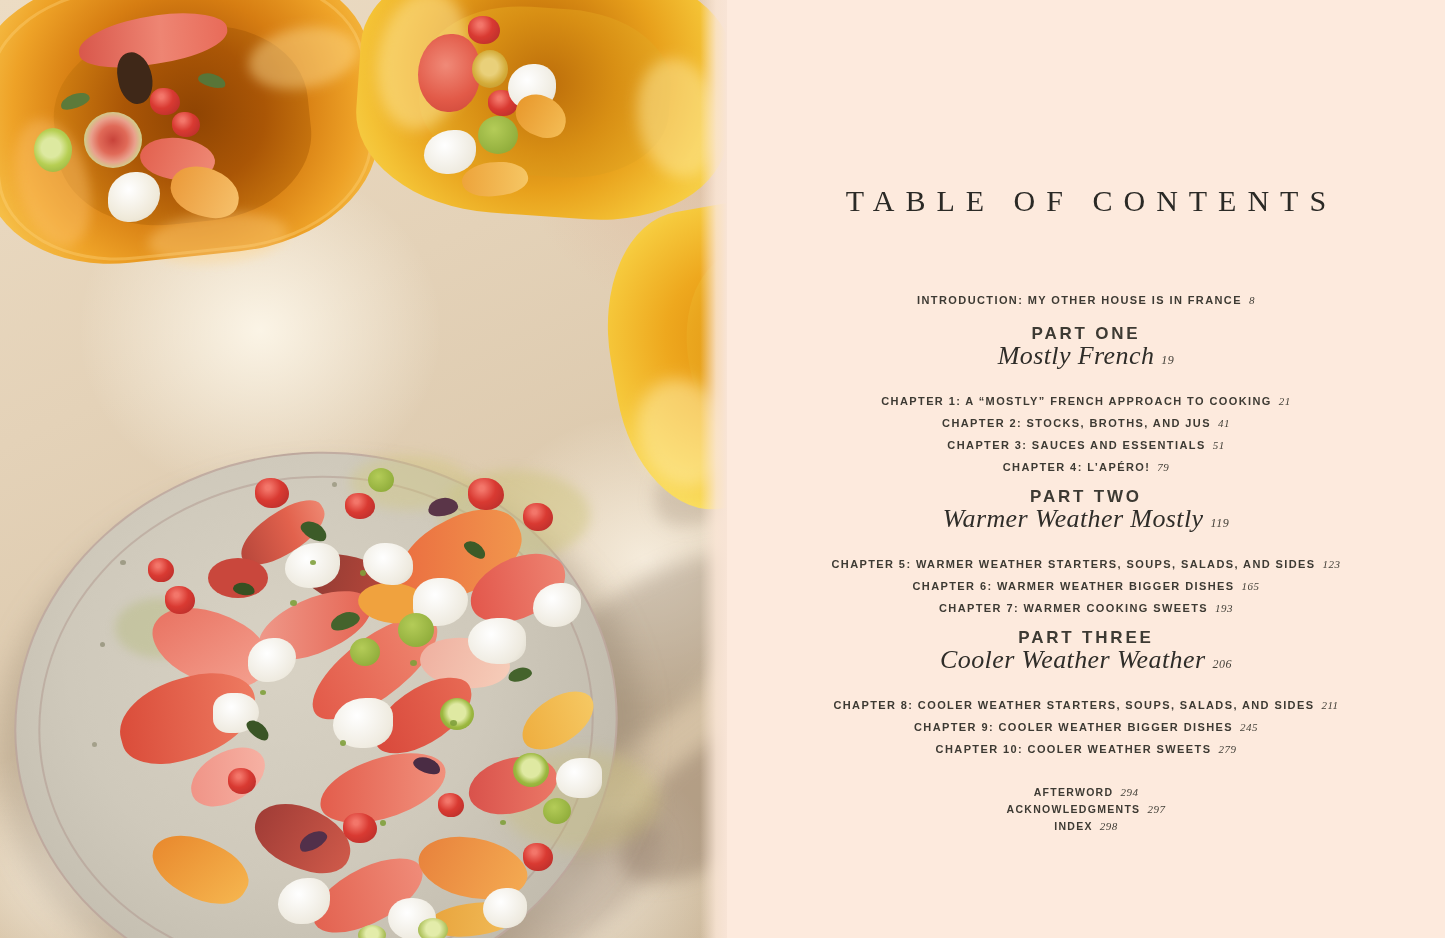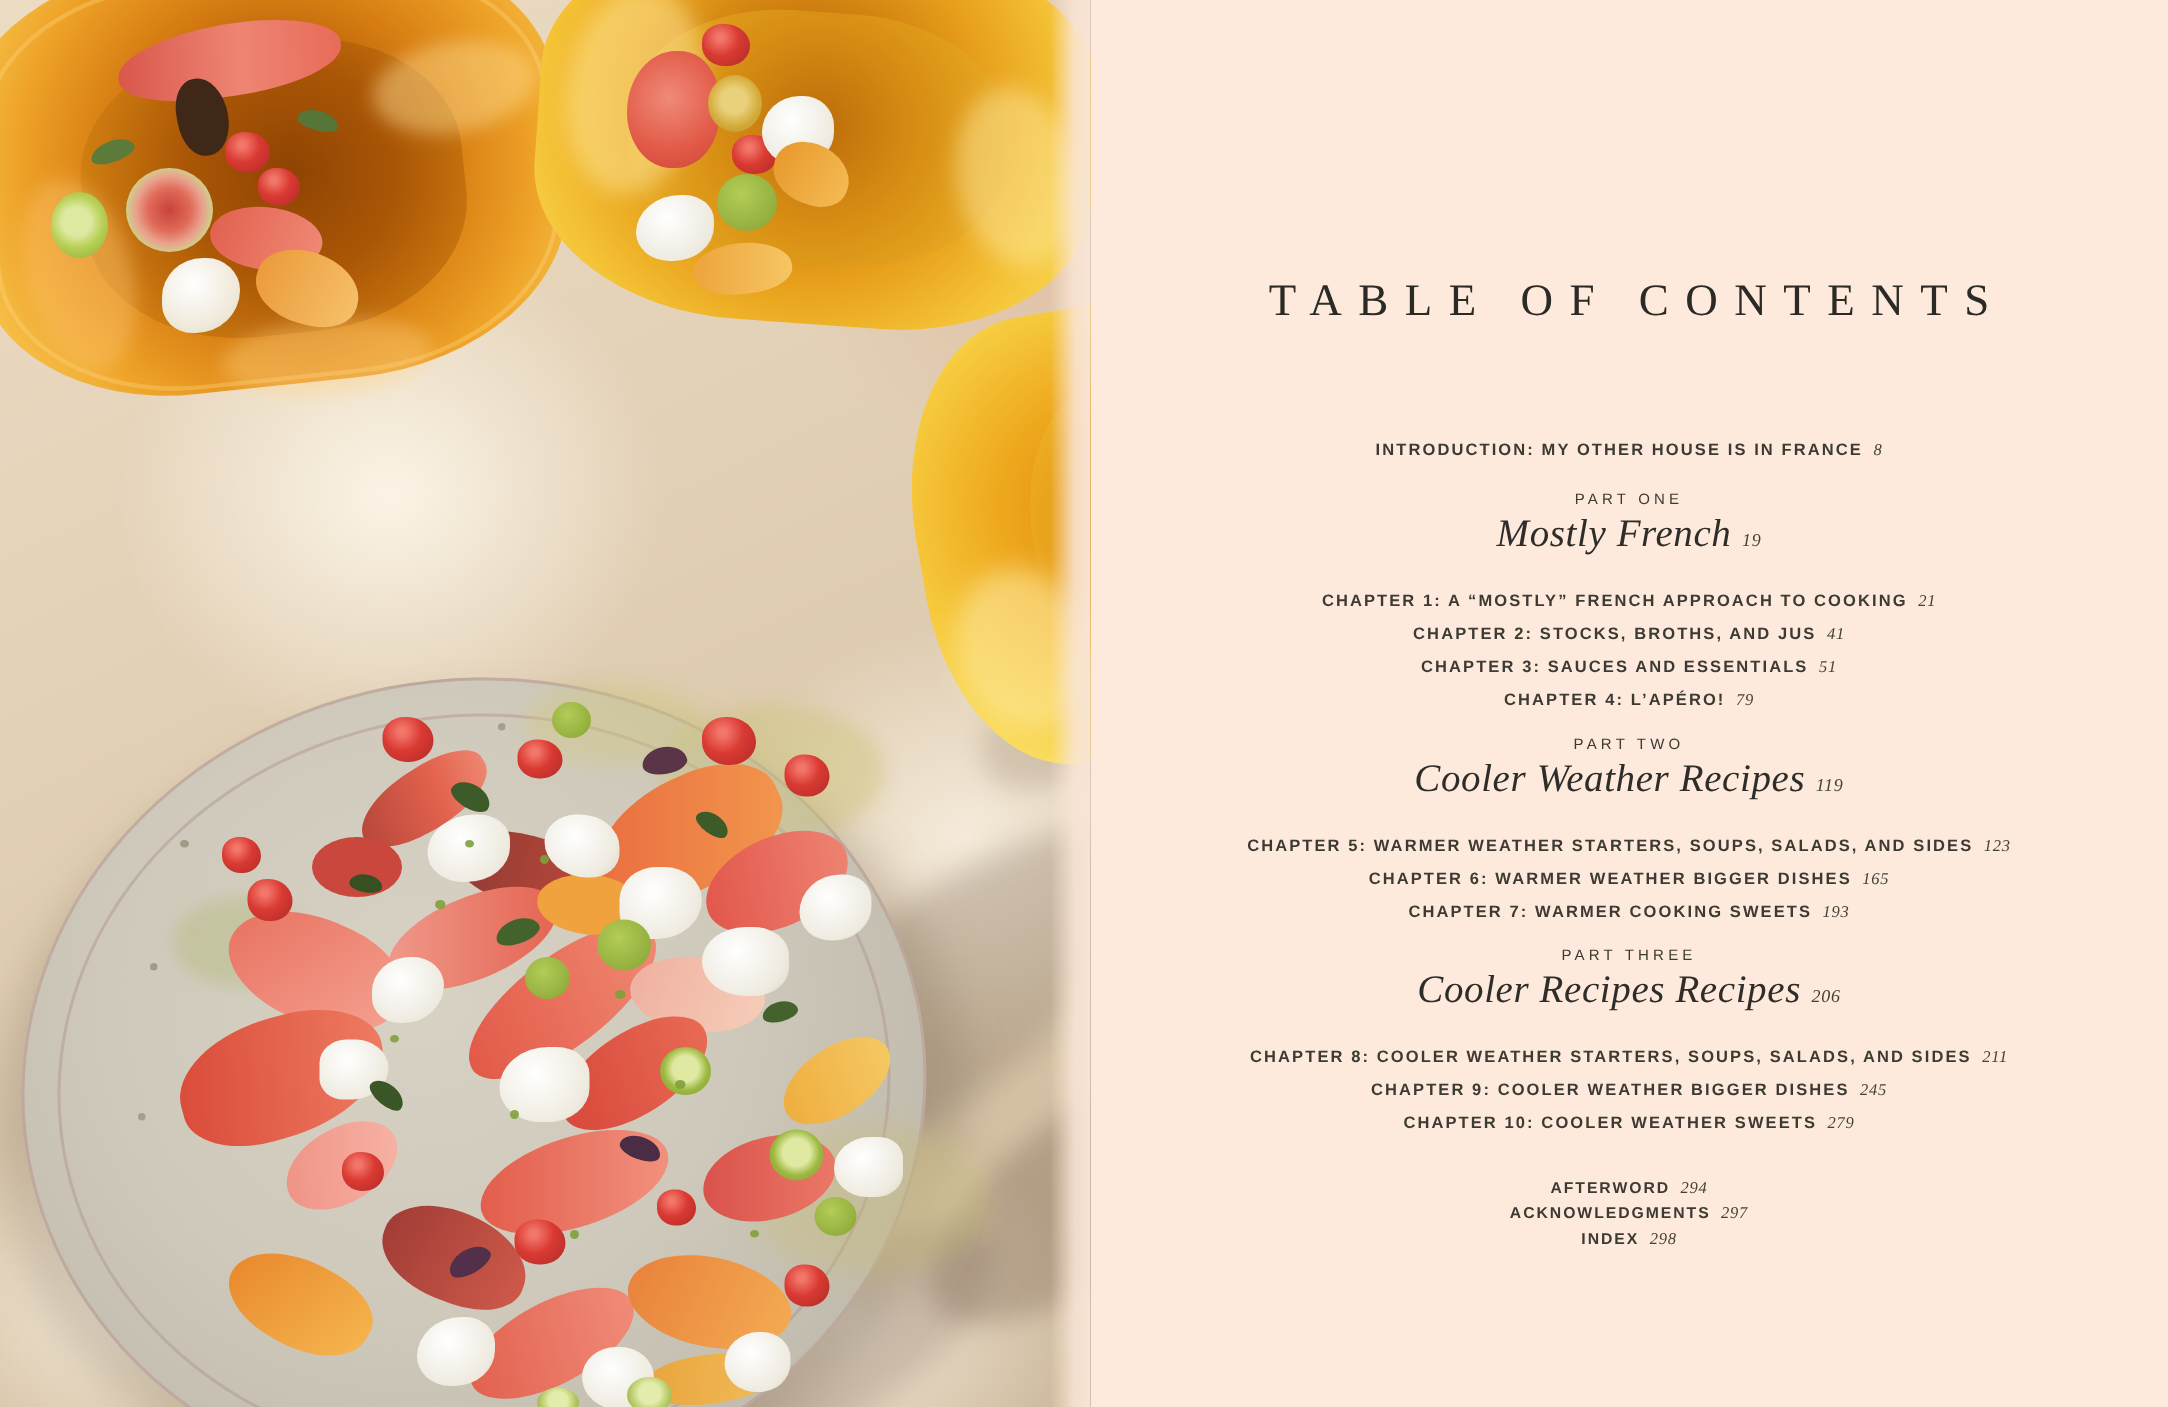--- a/index.html
+++ b/index.html
@@ -22,21 +22,21 @@
     background:#fdeadd;color:#3d3a33;text-align:center;
   }
   .toc-col{padding-top:186px;}
   .toc-title{
     font-family:"Liberation Serif",serif;font-weight:400;font-size:30px;line-height:30px;
     letter-spacing:11px;padding-left:11px;color:#2b2a26;
   }
   .toc-intro{margin-top:73px;}
   .toc-line{font-weight:700;font-size:11px;line-height:22px;letter-spacing:1.4px;color:#3d3a33;}
   .pg{font-family:"Liberation Serif",serif;font-style:italic;font-weight:400;font-size:11px;letter-spacing:.5px;margin-left:7px;color:#45423a;}
-  .part-kicker{margin-top:12px;font-weight:400;font-size:10px;line-height:13px;letter-spacing:2.8px;color:#3d3a33;}
+  .part-kicker{margin-top:12px;font-weight:700;font-size:17px;line-height:13px;letter-spacing:2.8px;color:#3d3a33;}
   .part-kicker.first{margin-top:16px;}
   .part-title{font-family:"Liberation Serif",serif;font-style:italic;font-weight:400;font-size:26px;line-height:32px;color:#2f2d29;letter-spacing:.4px;}
   .part-title .pg{font-size:12px;}
   .chapters{margin-top:14px;}
   .backmatter{margin-top:24px;}
   .backmatter .toc-line{font-size:10.5px;line-height:17px;letter-spacing:1.3px;}
 </style>
 </head>
 <body>
 
@@ -180,31 +180,31 @@
       </div>
       <div class="chapters">
         <div class="toc-line"><span>CHAPTER 1: A “MOSTLY” FRENCH APPROACH TO COOKING</span><span class="pg">21</span></div>
         <div class="toc-line"><span>CHAPTER 2: STOCKS, BROTHS, AND JUS</span><span class="pg">41</span></div>
         <div class="toc-line"><span>CHAPTER 3: SAUCES AND ESSENTIALS</span><span class="pg">51</span></div>
         <div class="toc-line"><span>CHAPTER 4: L’APÉRO!</span><span class="pg">79</span></div>
       </div>
 
       <div class="part-kicker">PART TWO</div>
       <div class="part-title">
-        <span>Cooler Weather Recipes</span><span class="pg">119</span>
+        <span>Warmer Weather Mostly</span><span class="pg">119</span>
       </div>
       <div class="chapters">
         <div class="toc-line"><span>CHAPTER 5: WARMER WEATHER STARTERS, SOUPS, SALADS, AND SIDES</span><span class="pg">123</span></div>
         <div class="toc-line"><span>CHAPTER 6: WARMER WEATHER BIGGER DISHES</span><span class="pg">165</span></div>
         <div class="toc-line"><span>CHAPTER 7: WARMER COOKING SWEETS</span><span class="pg">193</span></div>
       </div>
 
       <div class="part-kicker">PART THREE</div>
       <div class="part-title">
-        <span>Cooler Recipes Recipes</span><span class="pg">206</span>
+        <span>Cooler Weather Weather</span><span class="pg">206</span>
       </div>
       <div class="chapters">
         <div class="toc-line"><span>CHAPTER 8: COOLER WEATHER STARTERS, SOUPS, SALADS, AND SIDES</span><span class="pg">211</span></div>
         <div class="toc-line"><span>CHAPTER 9: COOLER WEATHER BIGGER DISHES</span><span class="pg">245</span></div>
         <div class="toc-line"><span>CHAPTER 10: COOLER WEATHER SWEETS</span><span class="pg">279</span></div>
       </div>
 
       <div class="backmatter">
         <div class="toc-line"><span>AFTERWORD</span><span class="pg">294</span></div>
         <div class="toc-line"><span>ACKNOWLEDGMENTS</span><span class="pg">297</span></div>

